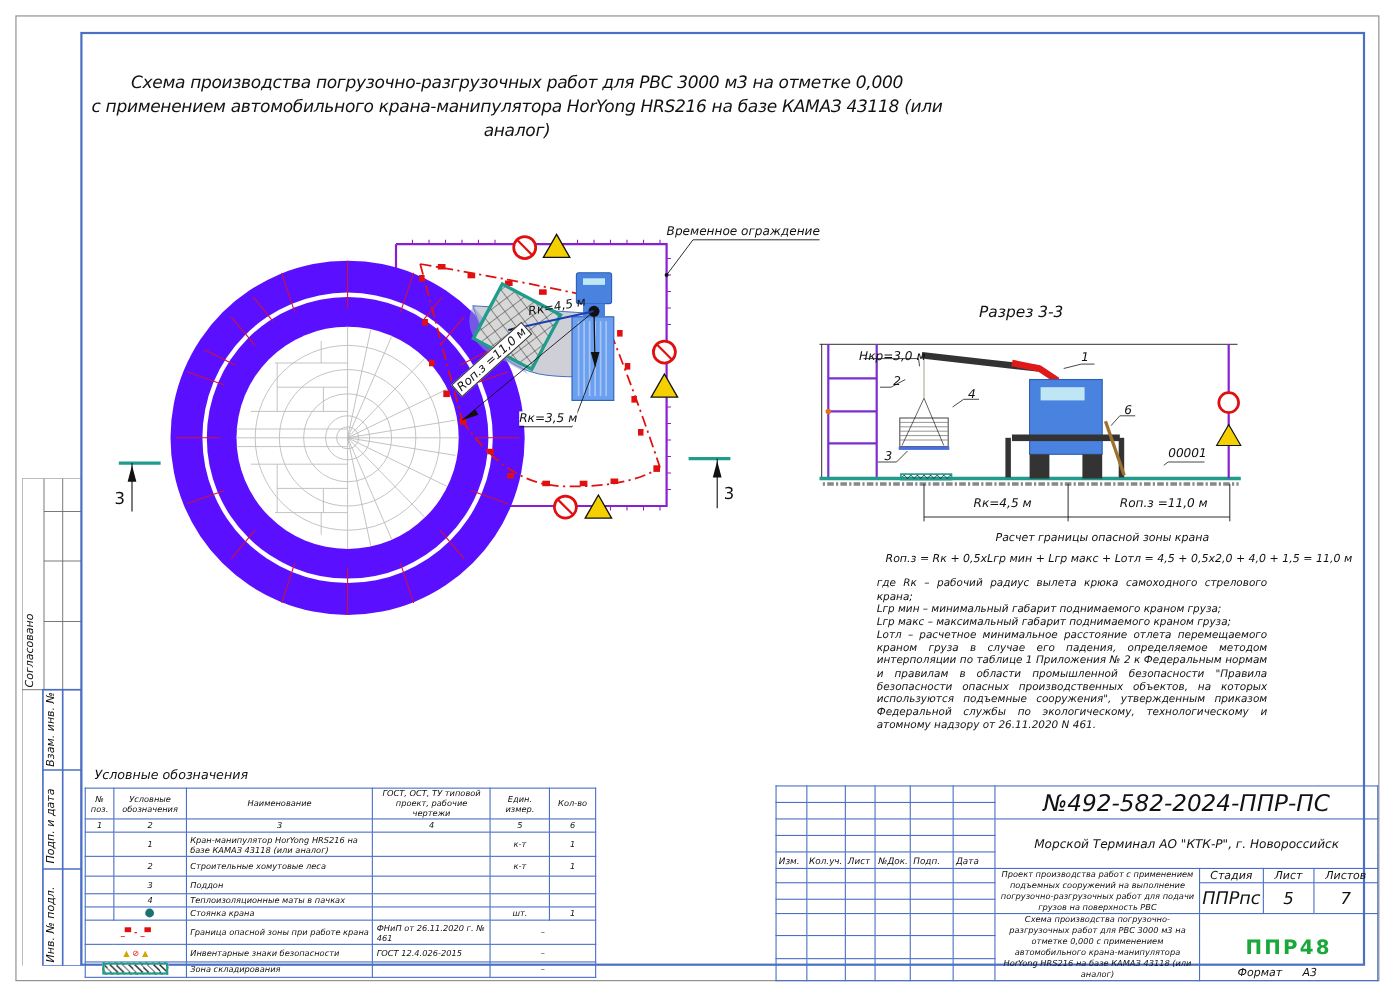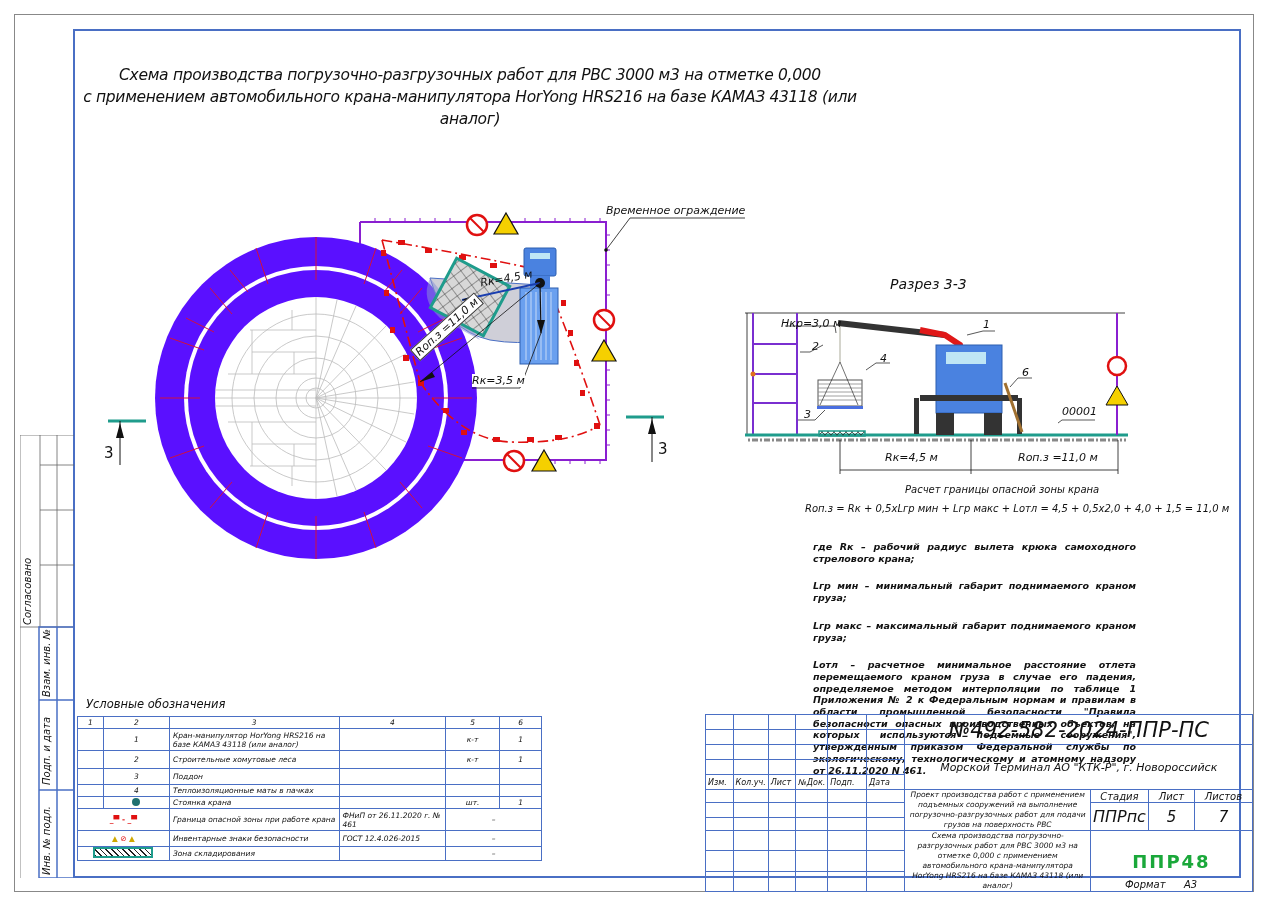--- a/index.html
+++ b/index.html
@@ -17,21 +17,21 @@
   .legend{left:77px;top:716px;width:465px;font-size:7.5px;font-style:italic;}
   .legend td{border:1px solid #4a6fc4;padding:0 3px;height:11px;vertical-align:middle;}
   .legend td.c{text-align:center;}
   
   .tb{left:705px;top:714px;width:548px;height:164px;}
   .tb table{font-style:italic;}
   .tb td{border:1.5px solid #4a6fc4;padding:0 2px;}
   .side{left:20px;top:435px;width:54px;height:443px;}
   .vert{position:absolute;transform:rotate(-90deg);transform-origin:left top;font-style:italic;font-size:10px;white-space:nowrap;}
   .calc{left:797px;top:525px;width:355px;font-size:9.5px;font-style:italic;line-height:11.7px;text-align:justify;}
-  .calc p{margin:16px;font-weight:bold;}
+  .calc p{margin:0;}
 </style>
 </head>
 <body>
 
 <div class="abs outer"></div>
 <div class="abs inner"></div>
 
 <div class="abs title">
   <div>Схема производства погрузочно-разгрузочных работ для РВС 3000 м3 на отметке 0,000</div>
   <div>с применением автомобильного крана-манипулятора HorYong HRS216 на базе КАМАЗ 43118 (или аналог)</div>
@@ -257,20 +257,28 @@
 <table class="abs legend">
   <colgroup>
       <col style="width:26px">
       <col style="width:66px">
       <col style="width:170px">
       <col style="width:107px">
       <col style="width:54px">
       <col style="width:42px">
     </colgroup>
   <tbody>
+      <tr style="height:18px;">
+    <td class="c">№ поз.</td>
+    <td class="c">Условные обозначения</td>
+    <td class="c">Наименование</td>
+    <td class="c">ГОСТ, ОСТ, ТУ типовой проект, рабочие чертежи</td>
+    <td class="c">Един. измер.</td>
+    <td class="c">Кол-во</td>
+  </tr>
   <tr>
     <td class="c">1</td>
     <td class="c">2</td>
     <td class="c">3</td>
     <td class="c">4</td>
     <td class="c">5</td>
     <td class="c">6</td>
   </tr>
   <tr style="height:22px;">
     <td></td>

